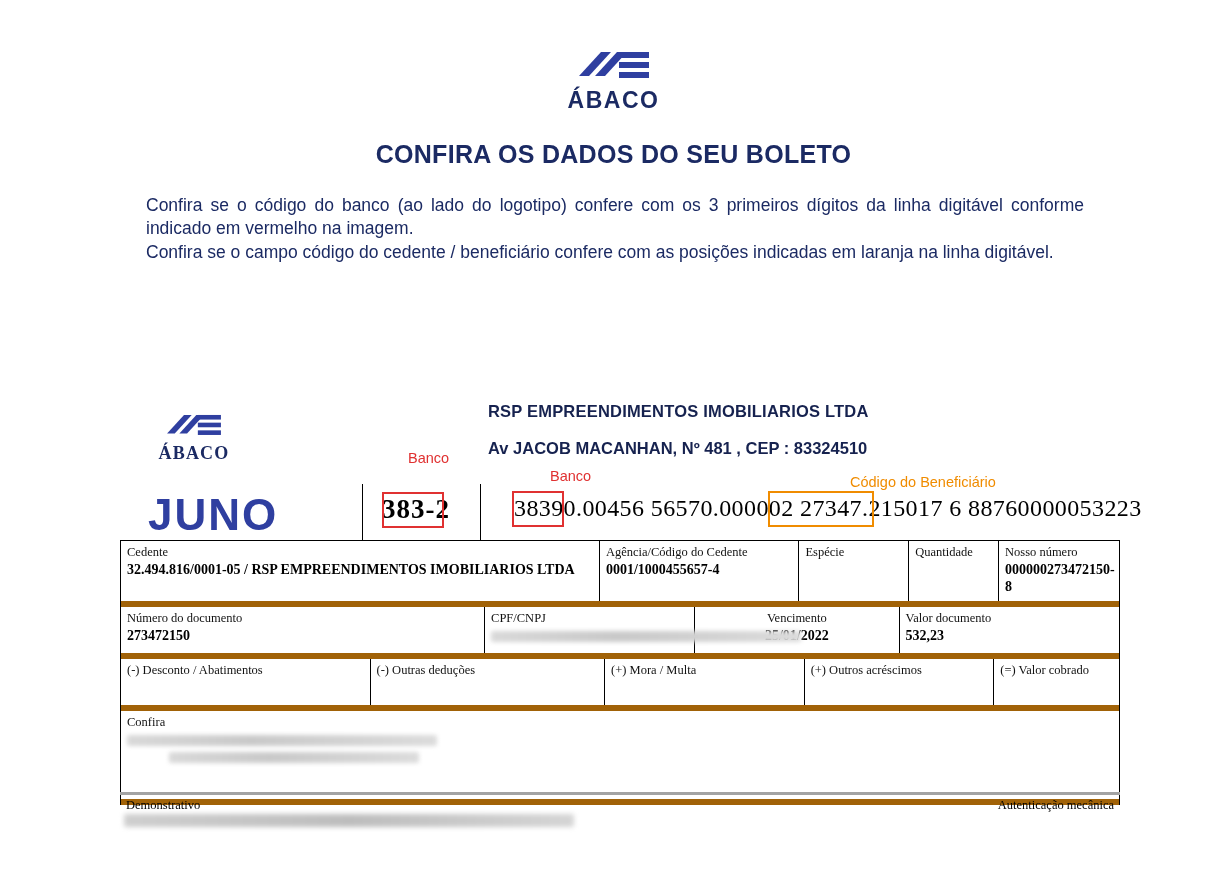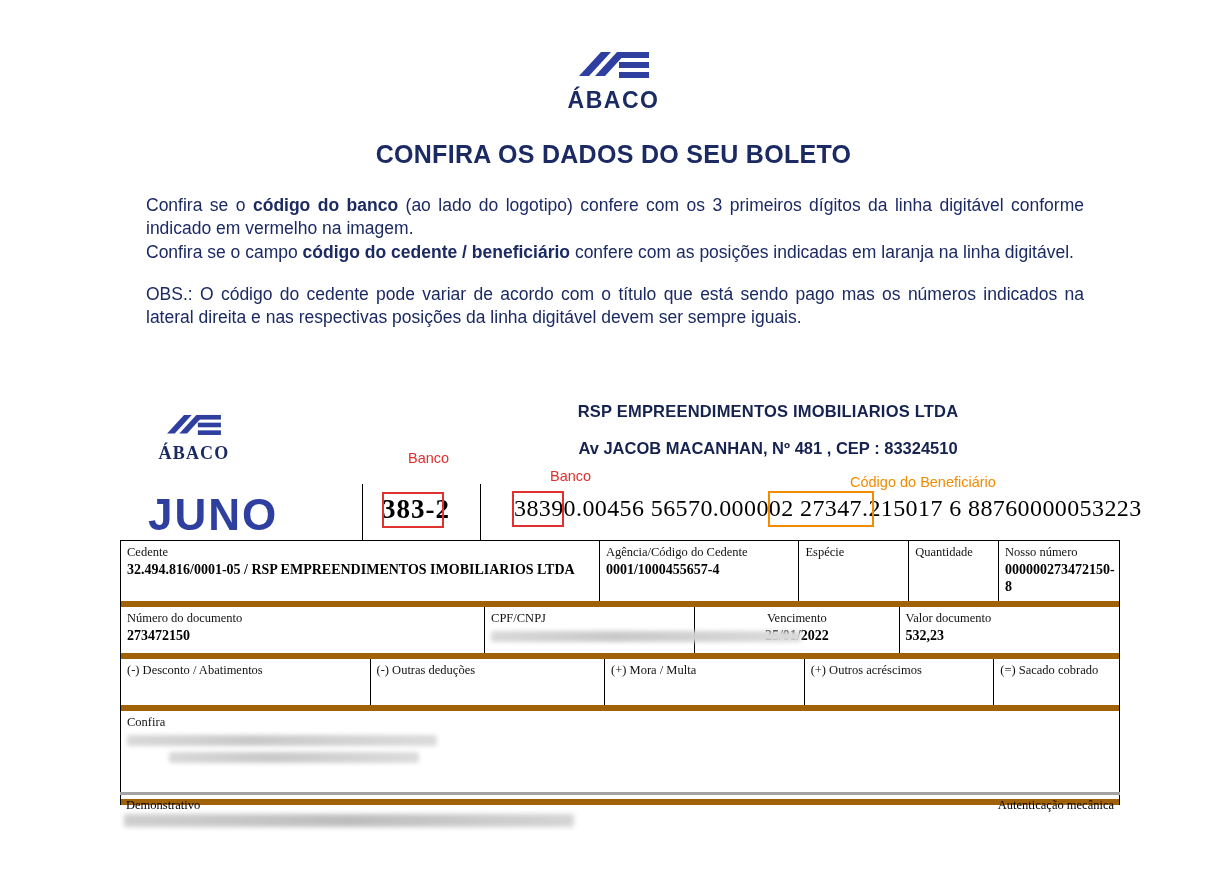--- a/index.html
+++ b/index.html
@@ -53,21 +53,21 @@
     top: 194px;
     left: 146px;
     width: 938px;
     color: #1b2a63;
     font-size: 17.5px;
     line-height: 1.33;
     text-align: justify;
   }
   .instructions p { margin: 0; }
   .instructions .para-gap { height: 19px; }
-  .instructions b { font-weight: bold; margin-top: 41px; }
+  .instructions b { font-weight: normal; margin-top: 41px; }
 
   
   .boleto {
     position: absolute;
     left: 120px;
     top: 398px;
     width: 1000px;
     height: 450px;
     font-family: "Liberation Serif", serif;
     color: #000;
@@ -81,21 +81,21 @@
     text-align: center;
   }
   .boleto-logo .brand-mark { width: 60px; height: 33px; }
   .boleto-logo .brand-name { font-size: 18px; letter-spacing: 1.2px; }
 
   .payee-block {
     position: absolute;
     left: 368px;
     top: 4px;
     width: 560px;
-    text-align: center;
+    text-align: left;
     font-family: "Liberation Sans", sans-serif;
     color: #16224f;
   }
   .payee-name { font-size: 16.5px; font-weight: bold; letter-spacing: .2px;}
   .payee-addr { font-size: 16.5px; font-weight: bold; margin-top: 18px; }
 
   
   .ann {
     position: absolute;
     font-family: "Liberation Sans", sans-serif;
@@ -265,21 +265,20 @@
   <div class="main-title">CONFIRA OS DADOS DO SEU BOLETO</div>
 
   <div class="instructions">
     <p>
       <span>Confira se o </span><b>código do banco</b><span> (ao lado do logotipo) confere com os 3 primeiros dígitos da linha digitável conforme indicado em vermelho na imagem.</span>
     </p>
     <p>
       <span>Confira se o campo </span><b>código do cedente / beneficiário</b><span> confere com as posições indicadas em laranja na linha digitável.</span>
     </p>
     <div class="para-gap"></div>
-    <p>OBS.: O código do cedente pode variar de acordo com o título que está sendo pago mas os números indicados na lateral direita e nas respectivas posições da linha digitável devem ser sempre iguais.</p>
   </div>
 
   <div class="boleto">
 
     <div class="boleto-logo">
       <svg class="brand-mark" viewBox="0 0 78 42">
         <polygon points="4,30 26,6 36,6 14,30" fill="#2f3fa0"></polygon>
         <polygon points="20,30 42,6 52,6 30,30" fill="#2f3fa0"></polygon>
         <rect x="44" y="6" width="30" height="6" fill="#2f3fa0"></rect>
         <rect x="44" y="16" width="30" height="6" fill="#2f3fa0"></rect>
@@ -363,21 +362,21 @@
         </div>
         <div class="cell c3">
           <div class="cell-label">(+) Mora / Multa</div>
           <div class="cell-value"></div>
         </div>
         <div class="cell c4">
           <div class="cell-label">(+) Outros acréscimos</div>
           <div class="cell-value"></div>
         </div>
         <div class="cell c5">
-          <div class="cell-label">(=) Sacado cobrado</div>
+          <div class="cell-label">(=) Valor cobrado</div>
           <div class="cell-value"></div>
         </div>
       </div>
 
       <div class="trow row4">
         <div class="cell c1">
           <div class="cell-label">Confira</div>
           <div class="redacted w2"></div>
           <div class="redacted w3"></div>
         </div>

